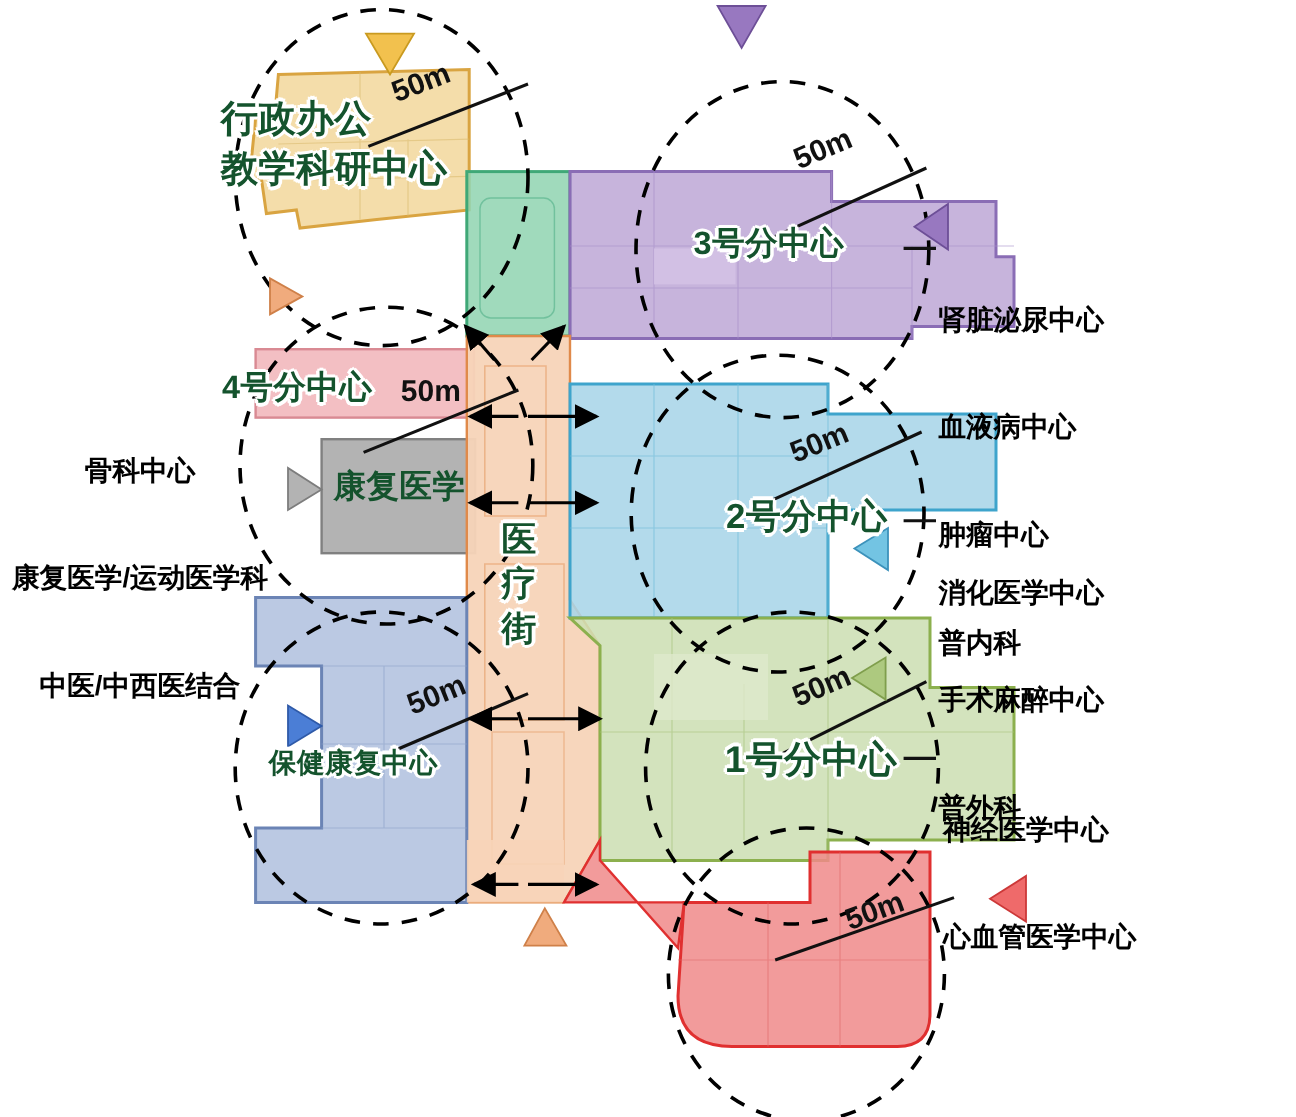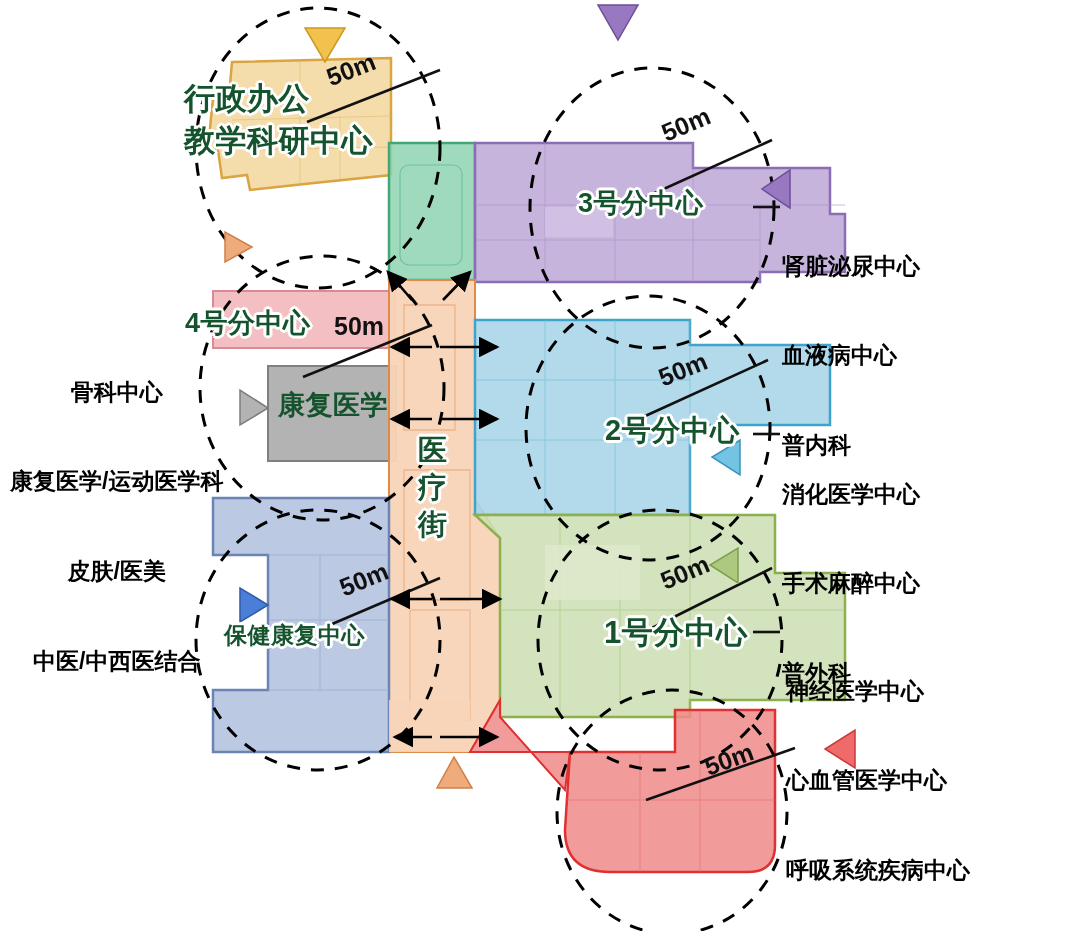--- a/index.html
+++ b/index.html
@@ -179,29 +179,29 @@
 
   <div class="lbl lbl-outline" style="left:184px;top:78px;font-size:31px;line-height:1.35;">行政办公
 教学科研中心</div>
   <div class="scale" style="left:326px;top:55px;transform:rotate(-21deg);">50m</div>
 
   <div class="lbl lbl-outline" style="left:578px;top:185px;font-size:27px;">3号分中心</div>
   <div class="scale" style="left:661px;top:110px;transform:rotate(-23deg);">50m</div>
   <div class="dept" style="left:782px;top:192px;">
     <div>肾脏泌尿中心</div>
     <div>血液病中心</div>
+    <div>肿瘤中心</div>
     <div>普内科</div>
   </div>
 
   <div class="lbl lbl-outline" style="left:185px;top:305px;font-size:27px;text-align:right;">4号分中心</div>
   <div class="scale" style="left:334px;top:312px;">50m</div>
   <div class="dept" style="left:10px;top:318px;text-align:center;">
     <div>骨科中心</div>
     <div>康复医学/运动医学科</div>
-    <div>皮肤/医美</div>
     <div>中医/中西医结合</div>
   </div>
 
   <div class="lbl" style="left:278px;top:387px;font-size:27px;">康复医学</div>
 
 
   <div class="lbl lbl-outline" style="left:418px;top:432px;font-size:29px;line-height:1.28;text-align:center;">医
 疗
 街</div>
 
@@ -211,21 +211,20 @@
     <div>消化医学中心</div>
     <div>手术麻醉中心</div>
     <div>普外科</div>
   </div>
 
   <div class="lbl lbl-outline" style="left:604px;top:612px;font-size:31px;text-align:right;">1号分中心</div>
   <div class="scale" style="left:660px;top:558px;transform:rotate(-23deg);">50m</div>
   <div class="dept" style="left:786px;top:617px;">
     <div>神经医学中心</div>
     <div>心血管医学中心</div>
-    <div>呼吸系统疾病中心</div>
   </div>
 
   <div class="lbl lbl-outline" style="left:224px;top:620px;font-size:23px;">保健康复中心</div>
   <div class="scale" style="left:339px;top:565px;transform:rotate(-22deg);">50m</div>
 
   <div class="scale" style="left:704px;top:745px;transform:rotate(-20deg);">50m</div>
 
 </div>
 
 </body></html>

